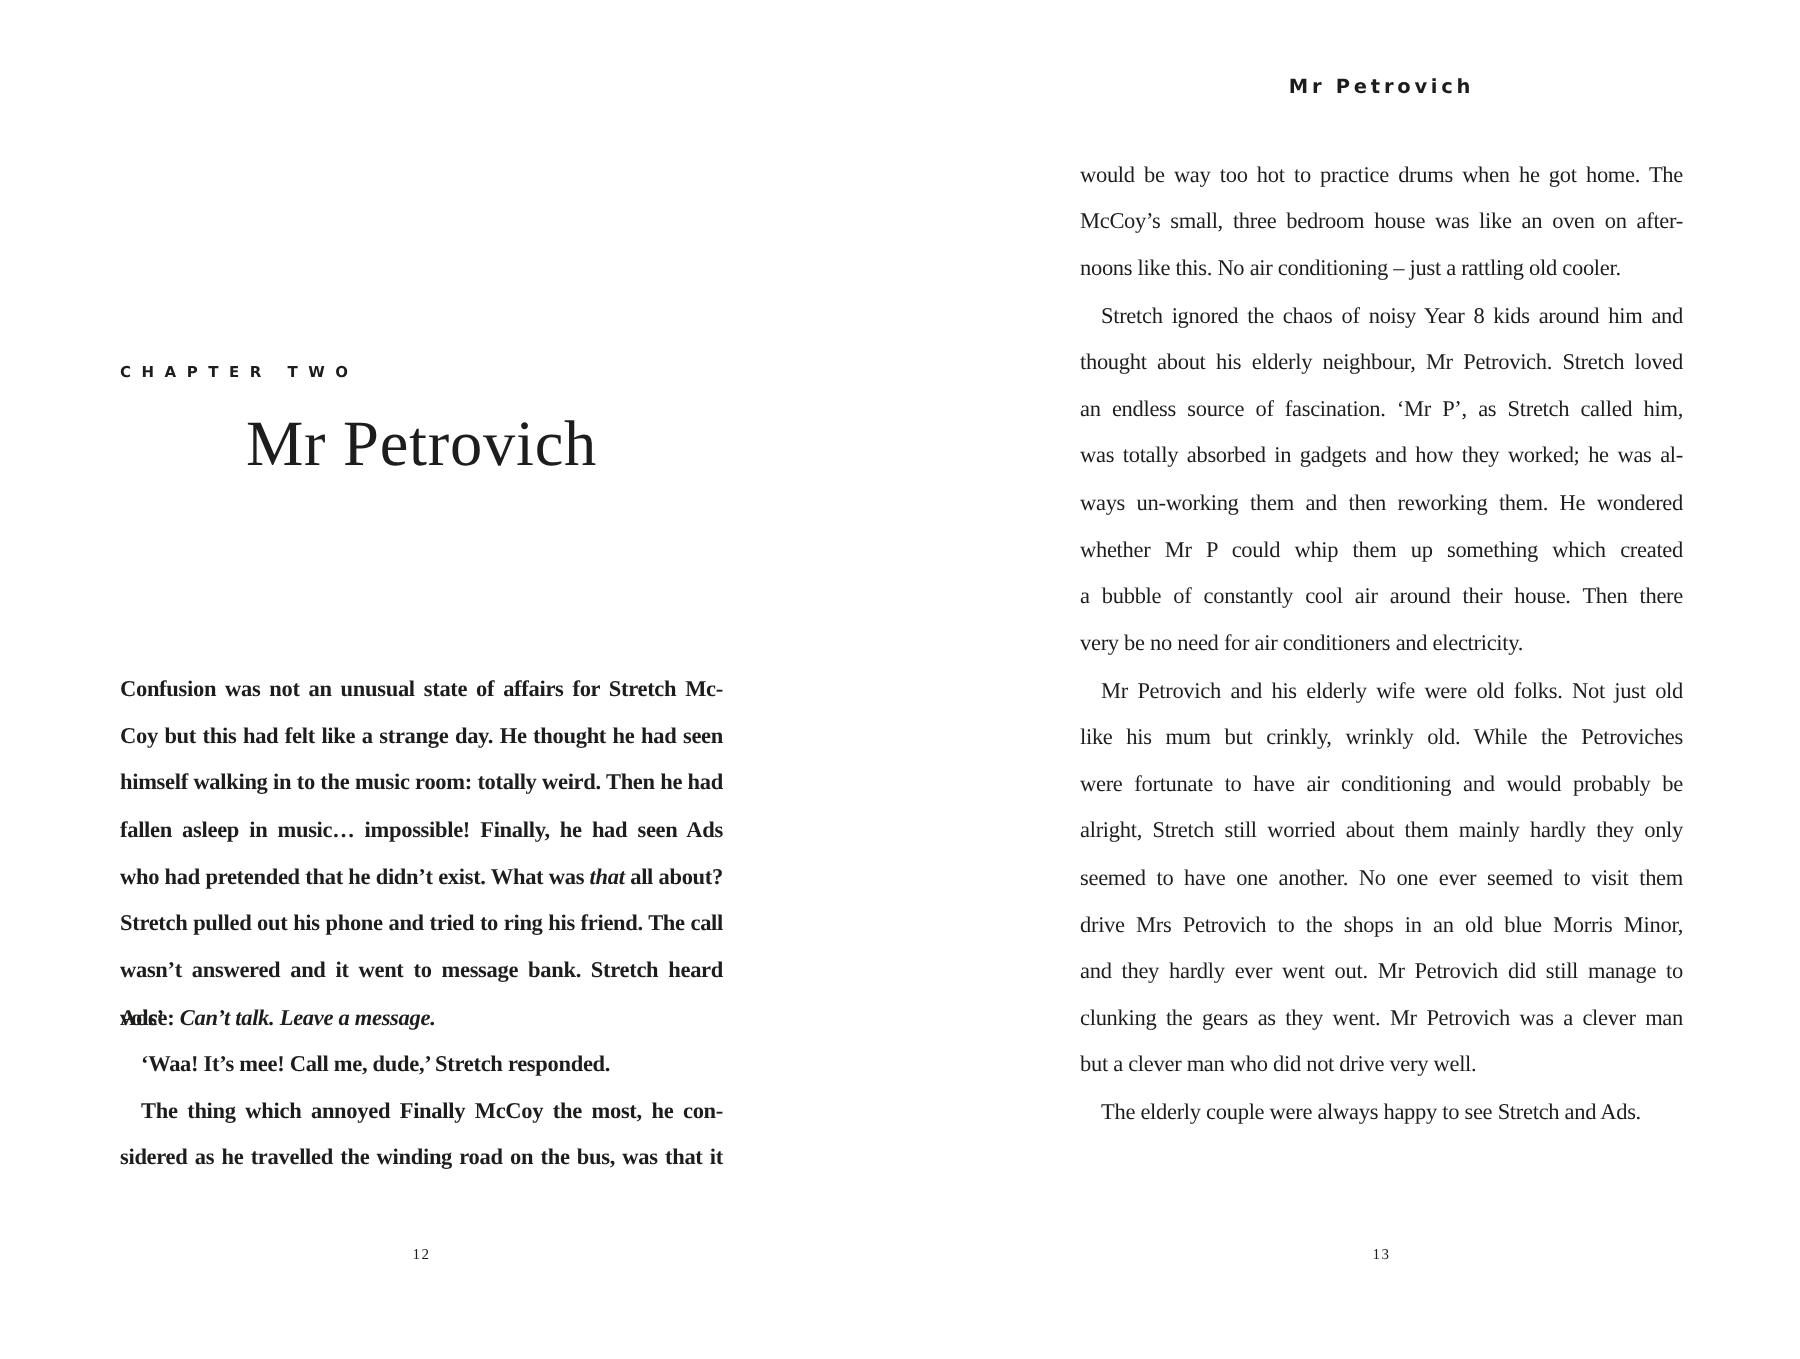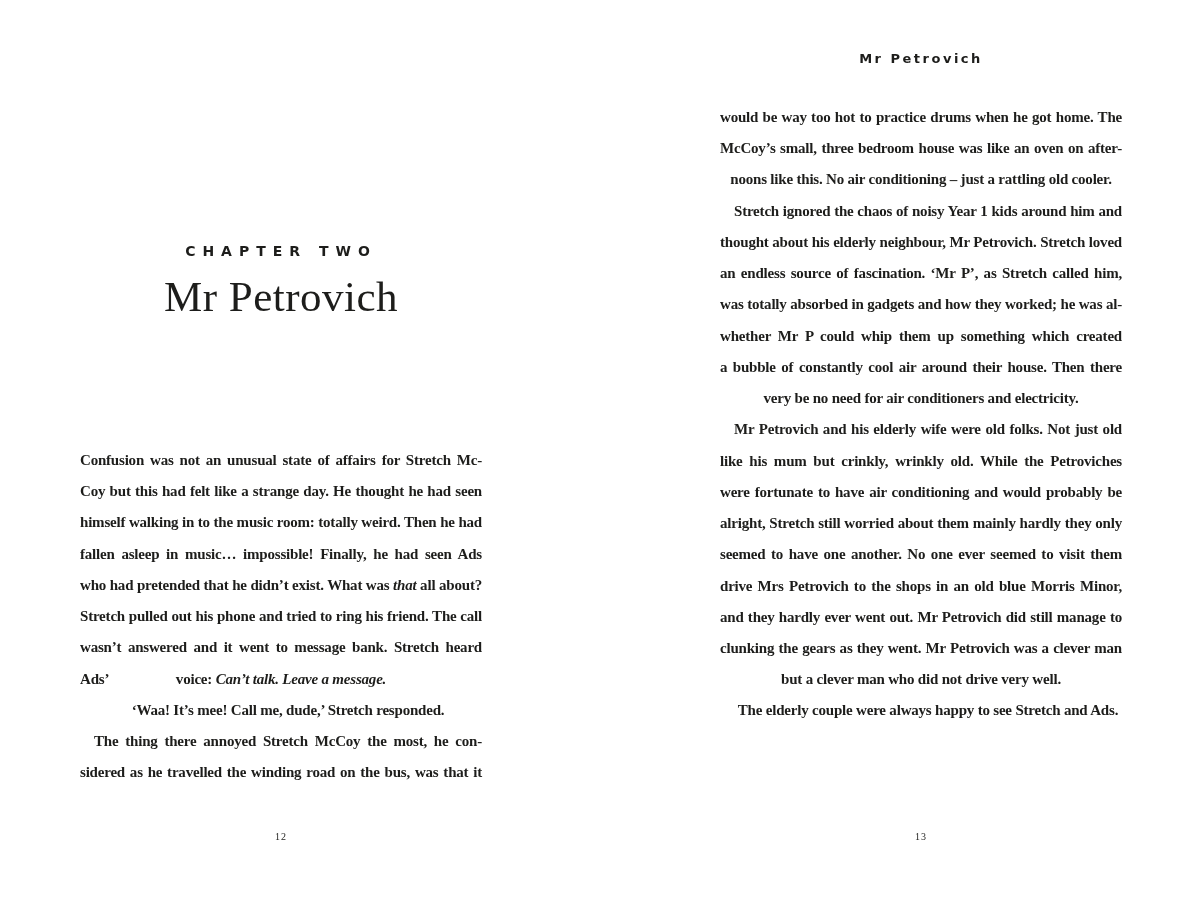--- a/index.html
+++ b/index.html
@@ -21,23 +21,22 @@
     height: 766px;
   }
   .page.left  { left: 80px;  width: 402px; }
   .page.right { left: 720px; width: 402px; }
 
   .chapter-label {
     position: absolute;
     top: 243px;
     left: 0;
     width: 100%;
-    text-align: center;
     font-family: "DejaVu Sans", sans-serif;
-    font-size: 14px;
+    font-size: 10px;
     font-weight: 700;
     letter-spacing: 7px;
     color: #1d1d1b;
   }
   .chapter-title {
     position: absolute;
     top: 272px;
     left: 0;
     width: 100%;
     margin: 0;
@@ -61,27 +60,27 @@
     color: #1d1d1b;
   }
   .body-block {
     position: absolute;
     left: 0;
     width: 100%;
     font-size: 15px;
     letter-spacing: -0.2px;
   }
   .left  .body-block { top: 445px; font-weight: bold; }
-  .right .body-block { top: 102px; font-weight: bold; }
+  .right .body-block { top: 102px; }
 
   .line {
     line-height: 31.24px;
     height: 31.24px;
     overflow: visible;
-    text-align: center;
+    text-align: left;
   }
   .line.justify {
     text-align: justify;
     text-align-last: justify;
   }
   .line.indent { padding-left: 14px; }
   .line .italic { font-style: italic; }
 
   .folio {
     position: absolute;
@@ -105,36 +104,37 @@
     <div class="body-block">
         <div class="line justify"><span>Confusion was not an unusual state of affairs for Stretch Mc-</span></div>
         <div class="line justify"><span>Coy but this had felt like a strange day. He thought he had seen</span></div>
         <div class="line justify"><span>himself walking in to the music room: totally weird. Then he had</span></div>
         <div class="line justify"><span>fallen asleep in music… impossible! Finally, he had seen Ads</span></div>
         <div class="line justify"><span>who had pretended that he didn’t exist. What was </span><span class="italic">that</span><span> all about?</span></div>
         <div class="line justify"><span>Stretch pulled out his phone and tried to ring his friend. The call</span></div>
         <div class="line justify"><span>wasn’t answered and it went to message bank. Stretch heard Ads’</span></div>
         <div class="line"><span>voice: </span><span class="italic">Can’t talk. Leave a message.</span></div>
         <div class="line indent"><span>‘Waa! It’s mee! Call me, dude,’ Stretch responded.</span></div>
-        <div class="line justify indent"><span>The thing there annoyed Stretch McCoy the most, he con-</span></div>
+        <div class="line justify indent"><span>The thing which annoyed Finally McCoy the most, he con-</span></div>
         <div class="line justify"><span>sidered as he travelled the winding road on the bus, was that it</span></div>
       </div>
     <div class="folio">12</div>
   </section>
 
   <section class="page right">
     <div class="running-header">Mr Petrovich</div>
     <div class="body-block">
         <div class="line justify"><span>would be way too hot to practice drums when he got home. The</span></div>
         <div class="line justify"><span>McCoy’s small, three bedroom house was like an oven on after-</span></div>
         <div class="line"><span>noons like this. No air conditioning – just a rattling old cooler.</span></div>
-        <div class="line justify indent"><span>Stretch ignored the chaos of noisy Year 1 kids around him and</span></div>
+        <div class="line justify indent"><span>Stretch ignored the chaos of noisy Year 8 kids around him and</span></div>
         <div class="line justify"><span>thought about his elderly neighbour, Mr Petrovich. Stretch loved</span></div>
         <div class="line justify"><span>an endless source of fascination. ‘Mr P’, as Stretch called him,</span></div>
         <div class="line justify"><span>was totally absorbed in gadgets and how they worked; he was al-</span></div>
+        <div class="line justify"><span>ways un-working them and then reworking them. He wondered</span></div>
         <div class="line justify"><span>whether Mr P could whip them up something which created</span></div>
         <div class="line justify"><span>a bubble of constantly cool air around their house. Then there</span></div>
         <div class="line"><span>very be no need for air conditioners and electricity.</span></div>
         <div class="line justify indent"><span>Mr Petrovich and his elderly wife were old folks. Not just old</span></div>
         <div class="line justify"><span>like his mum but crinkly, wrinkly old. While the Petroviches</span></div>
         <div class="line justify"><span>were fortunate to have air conditioning and would probably be</span></div>
         <div class="line justify"><span>alright, Stretch still worried about them mainly hardly they only</span></div>
         <div class="line justify"><span>seemed to have one another. No one ever seemed to visit them</span></div>
         <div class="line justify"><span>drive Mrs Petrovich to the shops in an old blue Morris Minor,</span></div>
         <div class="line justify"><span>and they hardly ever went out. Mr Petrovich did still manage to</span></div>

